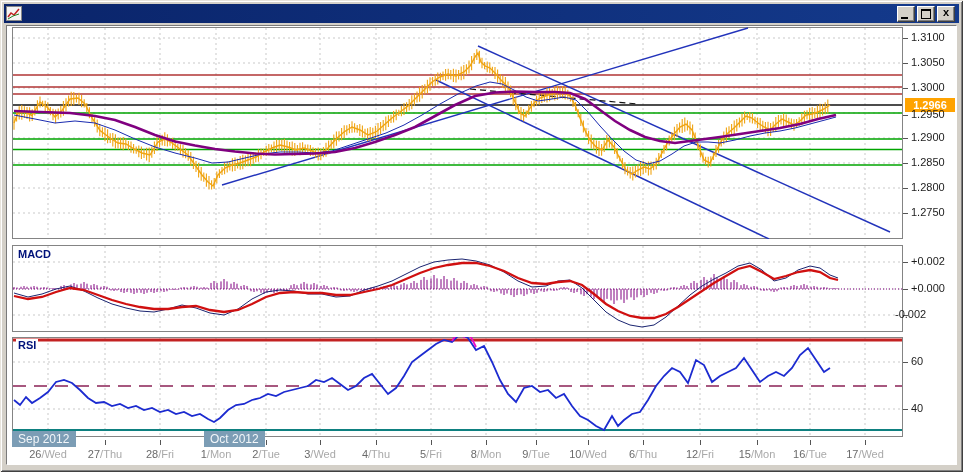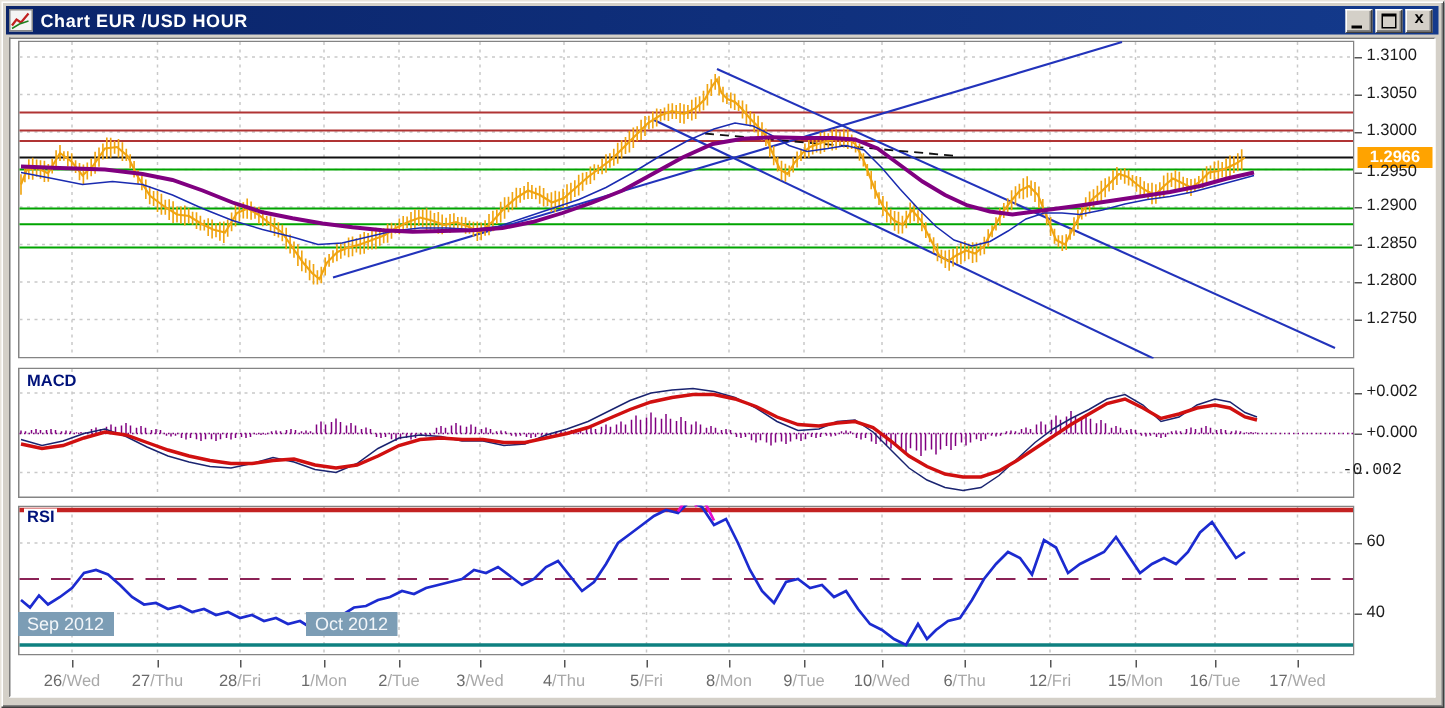--- a/index.html
+++ b/index.html
@@ -18,39 +18,38 @@
   .wbtn .g-close{position:absolute;left:0;top:-1px;width:16px;text-align:center;font-size:11px;font-weight:bold;color:#000;font-family:"Liberation Sans",sans-serif;}
   #content{position:absolute;left:6px;top:25px;width:949px;height:438px;background:#fff;
        border:1px solid;border-color:#7a7a7a #fff #fff #7a7a7a;}
   #plotspace{position:absolute;left:0;top:0;width:963px;height:472px;}
   svg{position:absolute;}
   .axlabel{position:absolute;font-size:11px;color:#1c1c1c;white-space:nowrap;}
   .tickmark{position:absolute;background:#555;}
   .datecell{position:absolute;top:448px;transform:translateX(-50%);font-size:11px;white-space:nowrap;}
   .datecell .dnum{color:#6a6a6a;}
   .datecell .dday{color:#a9a9a9;}
-  .monthbox{position:absolute;top:408px;height:16px;background:#7c9db5;color:#f2f6f9;
+  .monthbox{position:absolute;top:431px;height:16px;background:#7c9db5;color:#f2f6f9;
        font-size:12px;line-height:16px;padding:0 6px;box-sizing:border-box;white-space:nowrap;}
   #legend{position:absolute;left:16px;top:32px;font-size:11px;font-weight:bold;background:#fff;padding:0 2px;white-space:nowrap;}
   .panel-label{position:absolute;font-size:11px;font-weight:bold;color:#00127a;background:#fff;padding:0 2px;text-align:center;}
   #price-tag{position:absolute;left:905px;top:98px;width:50px;height:14px;background:#ffa300;color:#fff;
        font-size:11px;font-weight:bold;text-align:center;line-height:14px;}
 </style>
 </head>
 <body>
 
 <div id="win">
   <div id="titlebar">
     <div id="title-icon">
       <svg viewBox="0 0 14 13" width="14" height="13">
         <polyline points="1,10 4,6 7,8 12,2" fill="none" stroke="#c02020" stroke-width="1.5"></polyline>
         <polyline points="1,12 6,9 12,7" fill="none" stroke="#208020" stroke-width="1"></polyline>
       </svg>
     </div>
-    <div id="title-text">Chart EUR /USD  HOUR</div>
     <div class="winbtns">
       <div class="wbtn">
           <div class="g-min"></div>
         </div>
       <div class="wbtn">
           <div class="g-max"></div>
         </div>
       <div class="wbtn">
           <div class="g-close">x</div>
         </div>
@@ -427,21 +426,21 @@
         <div class="axlabel" style="left: 911px; top: 181px;">1.2800</div>
         <div class="tickmark" style="left: 903px; top: 213px; width: 5px; height: 1px;"></div>
         <div class="axlabel" style="left: 911px; top: 206px; text-align: center;">1.2750</div>
       </div>
     <div id="axis-macd">
         <div class="tickmark" style="left: 903px; top: 262px; width: 5px; height: 1px;"></div>
         <div class="axlabel" style="left: 911px; top: 255px;">+0.002</div>
         <div class="tickmark" style="left: 903px; top: 289px; width: 5px; height: 1px;"></div>
         <div class="axlabel" style="left: 911px; top: 282px;">+0.000</div>
         <div class="tickmark" style="left: 903px; top: 315px; width: 5px; height: 1px;"></div>
-        <div class="axlabel" style="left: 895px; top: 308px; font-family: Liberation Mono, monospace;">-0.002</div>
+        <div class="axlabel" style="left: 895px; top: 308px;">-0.002</div>
       </div>
     <div id="axis-rsi">
         <div class="tickmark" style="left: 903px; top: 362px; width: 5px; height: 1px;"></div>
         <div class="axlabel" style="left: 911px; top: 355px;">60</div>
         <div class="tickmark" style="left: 903px; top: 409px; width: 5px; height: 1px;"></div>
         <div class="axlabel" style="left: 911px; top: 402px;">40</div>
       </div>
     <div id="date-axis">
         <div class="tickmark" style="left: 48px; top: 440px; width: 1px; height: 5px;"></div>
         <div class="datecell" style="left: 48px;"><span class="dnum">26</span><span class="dday">/Wed</span></div>

